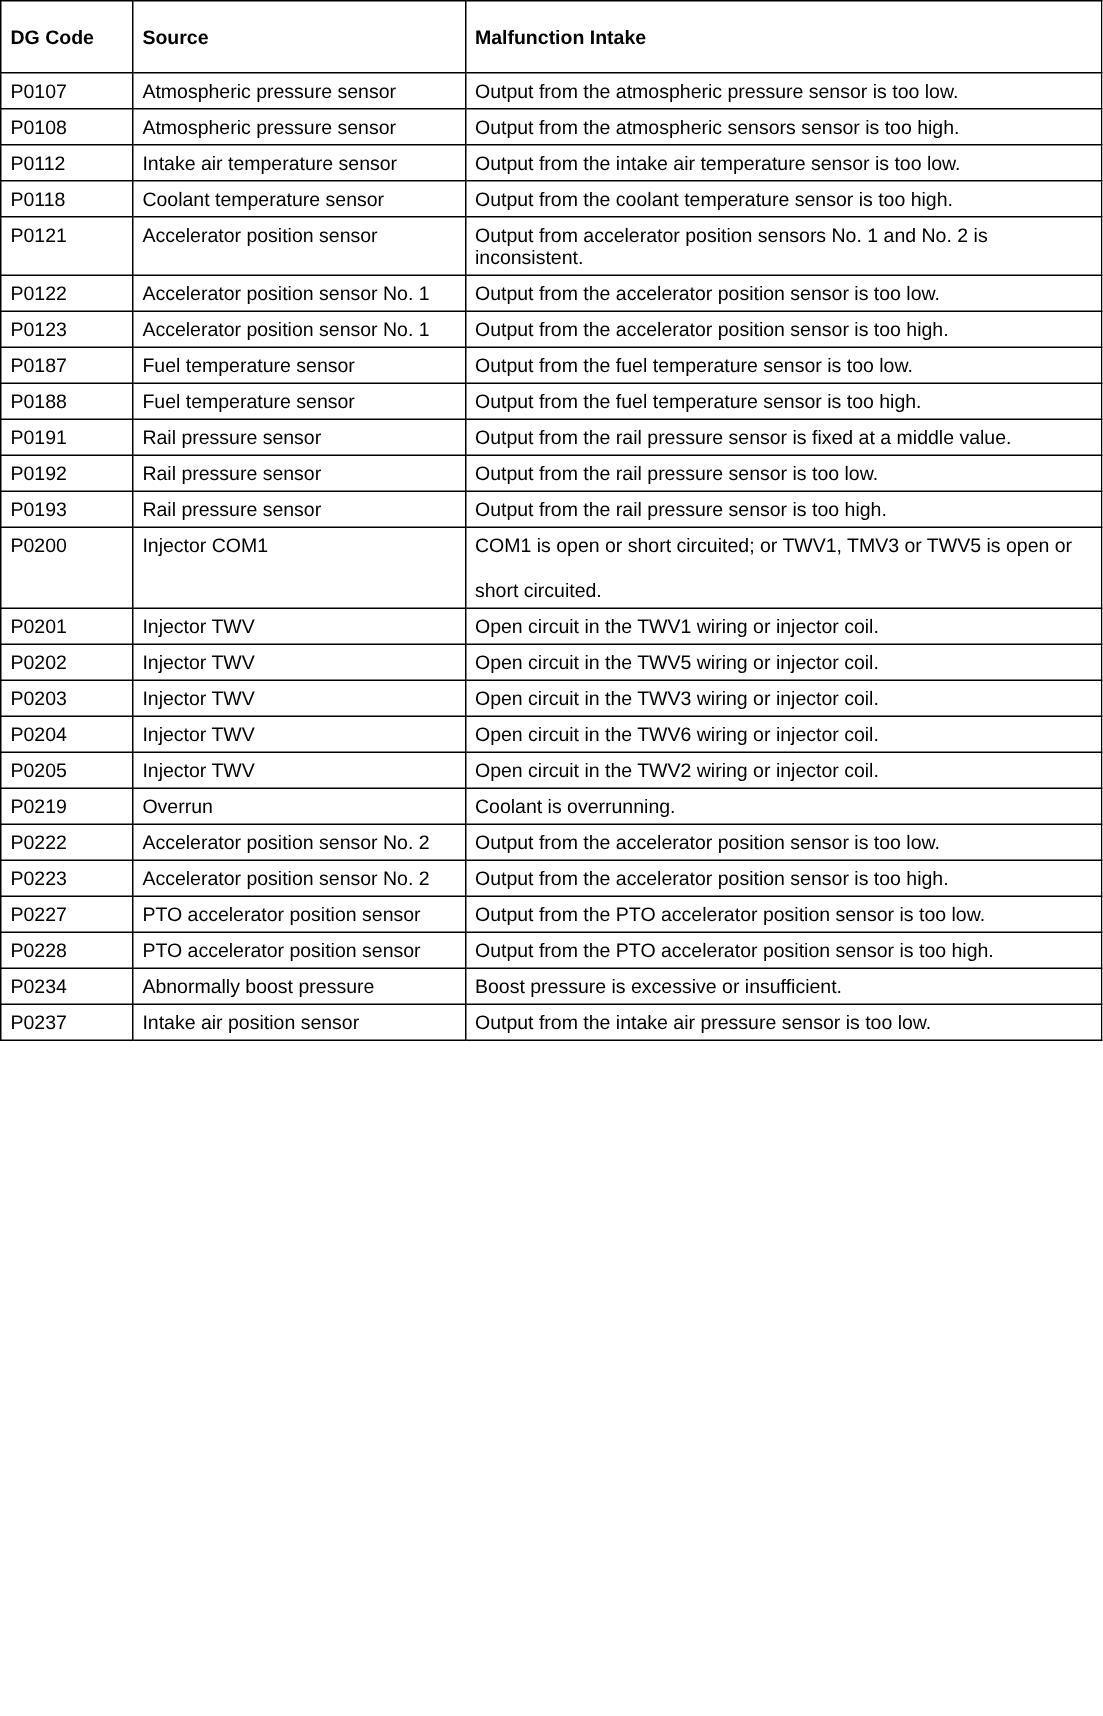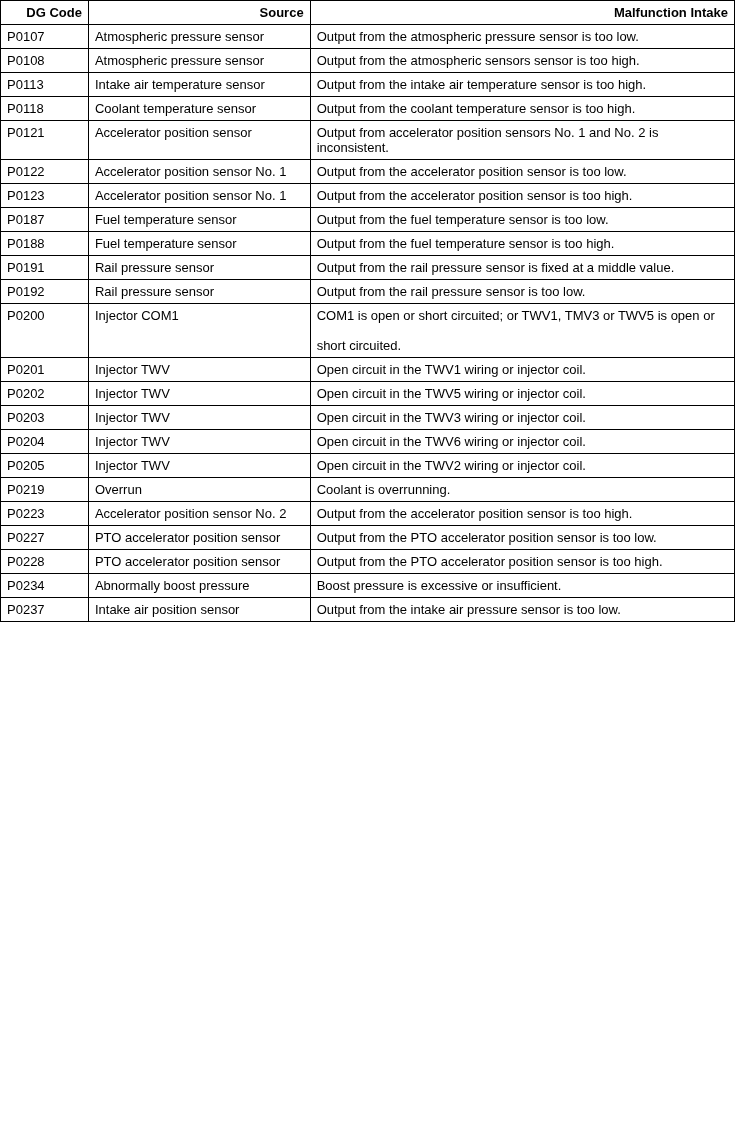--- a/index.html
+++ b/index.html
@@ -9,22 +9,22 @@
       background: #fff;
       width: 735px;
     }
     table {
       width: 735px;
       border-collapse: collapse;
       border: 1.5px solid #000;
     }
     thead th {
       border: 1.5px solid #000;
-      padding: 4px 6px;
-      text-align: right;
+      padding: 16px 6px;
+      text-align: left;
       font-weight: bold;
       vertical-align: top;
       background: #fff;
     }
     tbody td {
       border: 1px solid #000;
       padding: 4px 6px;
       vertical-align: top;
     }
     .col-dg { width: 88px; }
@@ -47,23 +47,23 @@
         <td class="col-dg">P0107</td>
         <td class="col-source">Atmospheric pressure sensor</td>
         <td class="col-malfunction">Output from the atmospheric pressure sensor is too low.</td>
       </tr>
       <tr>
         <td class="col-dg">P0108</td>
         <td class="col-source">Atmospheric pressure sensor</td>
         <td class="col-malfunction">Output from the atmospheric sensors sensor is too high.</td>
       </tr>
       <tr>
-        <td class="col-dg">P0113</td>
+        <td class="col-dg">P0112</td>
         <td class="col-source">Intake air temperature sensor</td>
-        <td class="col-malfunction">Output from the intake air temperature sensor is too high.</td>
+        <td class="col-malfunction">Output from the intake air temperature sensor is too low.</td>
       </tr>
       <tr>
         <td class="col-dg">P0118</td>
         <td class="col-source">Coolant temperature sensor</td>
         <td class="col-malfunction">Output from the coolant temperature sensor is too high.</td>
       </tr>
       <tr>
         <td class="col-dg">P0121</td>
         <td class="col-source">Accelerator position sensor</td>
         <td class="col-malfunction">Output from accelerator position sensors No. 1 and No. 2 is inconsistent.</td>
@@ -92,20 +92,25 @@
         <td class="col-dg">P0191</td>
         <td class="col-source">Rail pressure sensor</td>
         <td class="col-malfunction">Output from the rail pressure sensor is fixed at a middle value.</td>
       </tr>
       <tr>
         <td class="col-dg">P0192</td>
         <td class="col-source">Rail pressure sensor</td>
         <td class="col-malfunction">Output from the rail pressure sensor is too low.</td>
       </tr>
       <tr>
+        <td class="col-dg">P0193</td>
+        <td class="col-source">Rail pressure sensor</td>
+        <td class="col-malfunction">Output from the rail pressure sensor is too high.</td>
+      </tr>
+      <tr>
         <td class="col-dg">P0200</td>
         <td class="col-source">Injector COM1</td>
         <td class="col-malfunction"><span>COM1 is open or short circuited; or TWV1, TMV3 or TWV5 is open or</span><br><br><span>short circuited.</span></td>
       </tr>
       <tr>
         <td class="col-dg">P0201</td>
         <td class="col-source">Injector TWV</td>
         <td class="col-malfunction">Open circuit in the TWV1 wiring or injector coil.</td>
       </tr>
       <tr>
@@ -127,20 +132,25 @@
         <td class="col-dg">P0205</td>
         <td class="col-source">Injector TWV</td>
         <td class="col-malfunction">Open circuit in the TWV2 wiring or injector coil.</td>
       </tr>
       <tr>
         <td class="col-dg">P0219</td>
         <td class="col-source">Overrun</td>
         <td class="col-malfunction">Coolant is overrunning.</td>
       </tr>
       <tr>
+        <td class="col-dg">P0222</td>
+        <td class="col-source">Accelerator position sensor No. 2</td>
+        <td class="col-malfunction">Output from the accelerator position sensor is too low.</td>
+      </tr>
+      <tr>
         <td class="col-dg">P0223</td>
         <td class="col-source">Accelerator position sensor No. 2</td>
         <td class="col-malfunction">Output from the accelerator position sensor is too high.</td>
       </tr>
       <tr>
         <td class="col-dg">P0227</td>
         <td class="col-source">PTO accelerator position sensor</td>
         <td class="col-malfunction">Output from the PTO accelerator position sensor is too low.</td>
       </tr>
       <tr>

